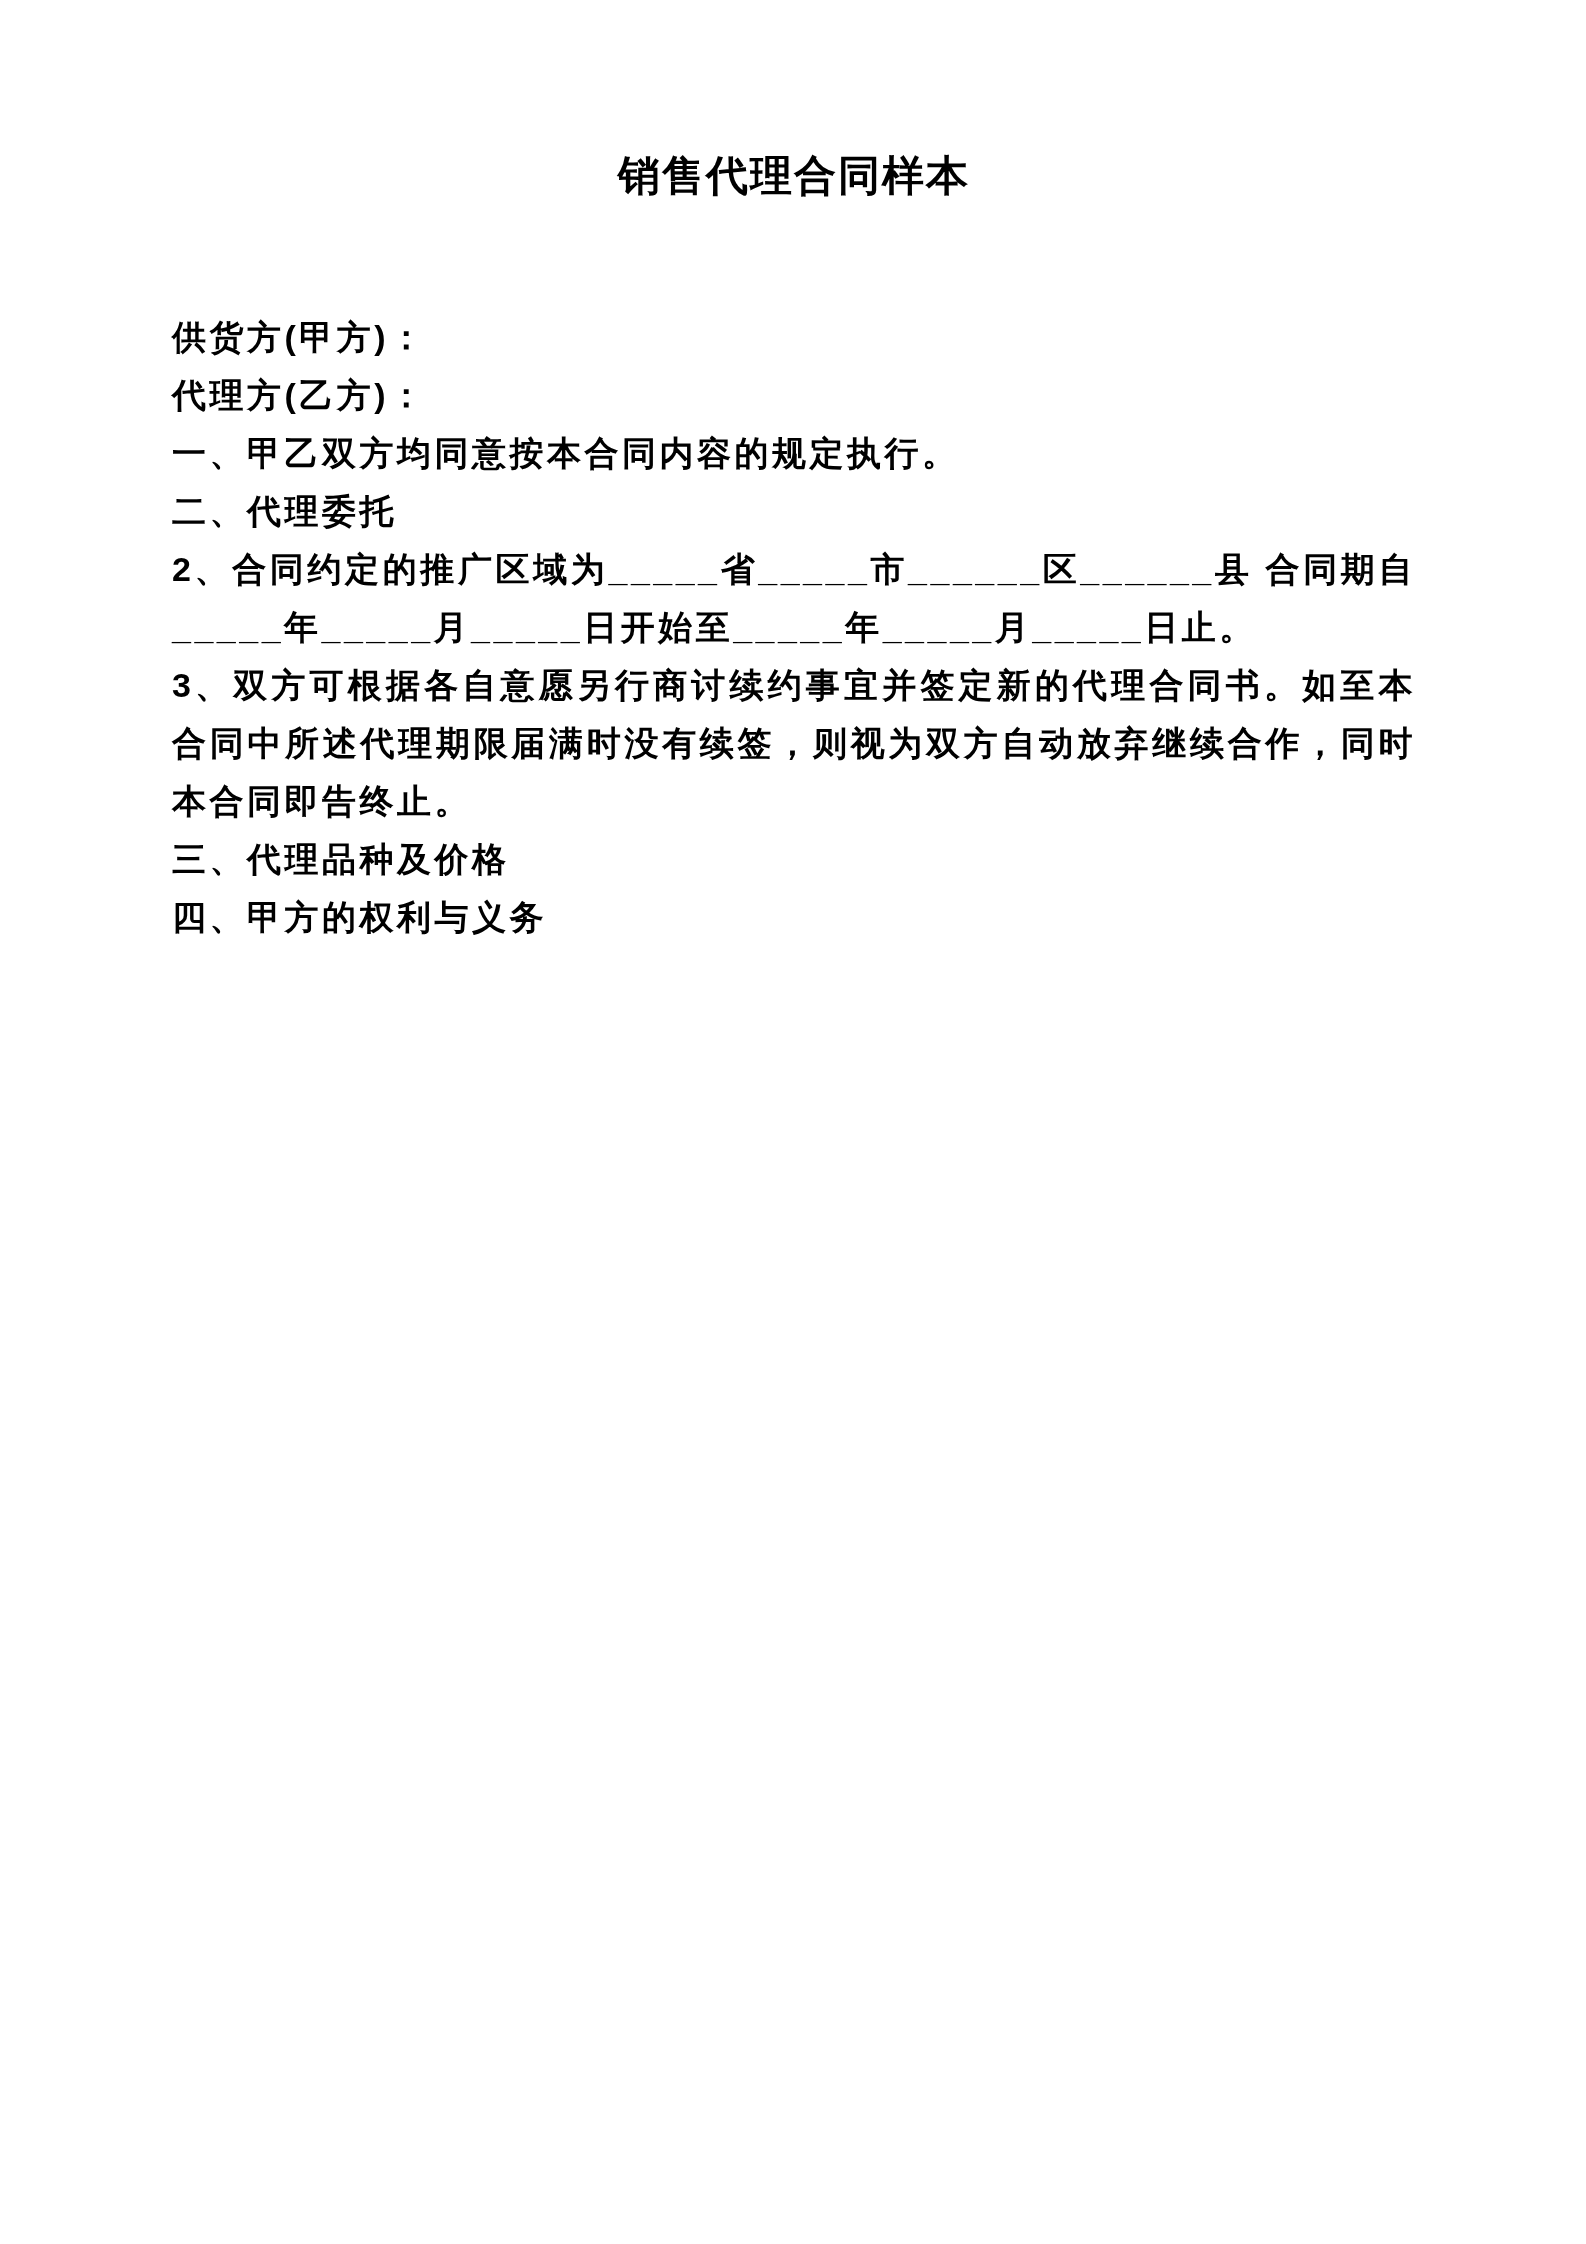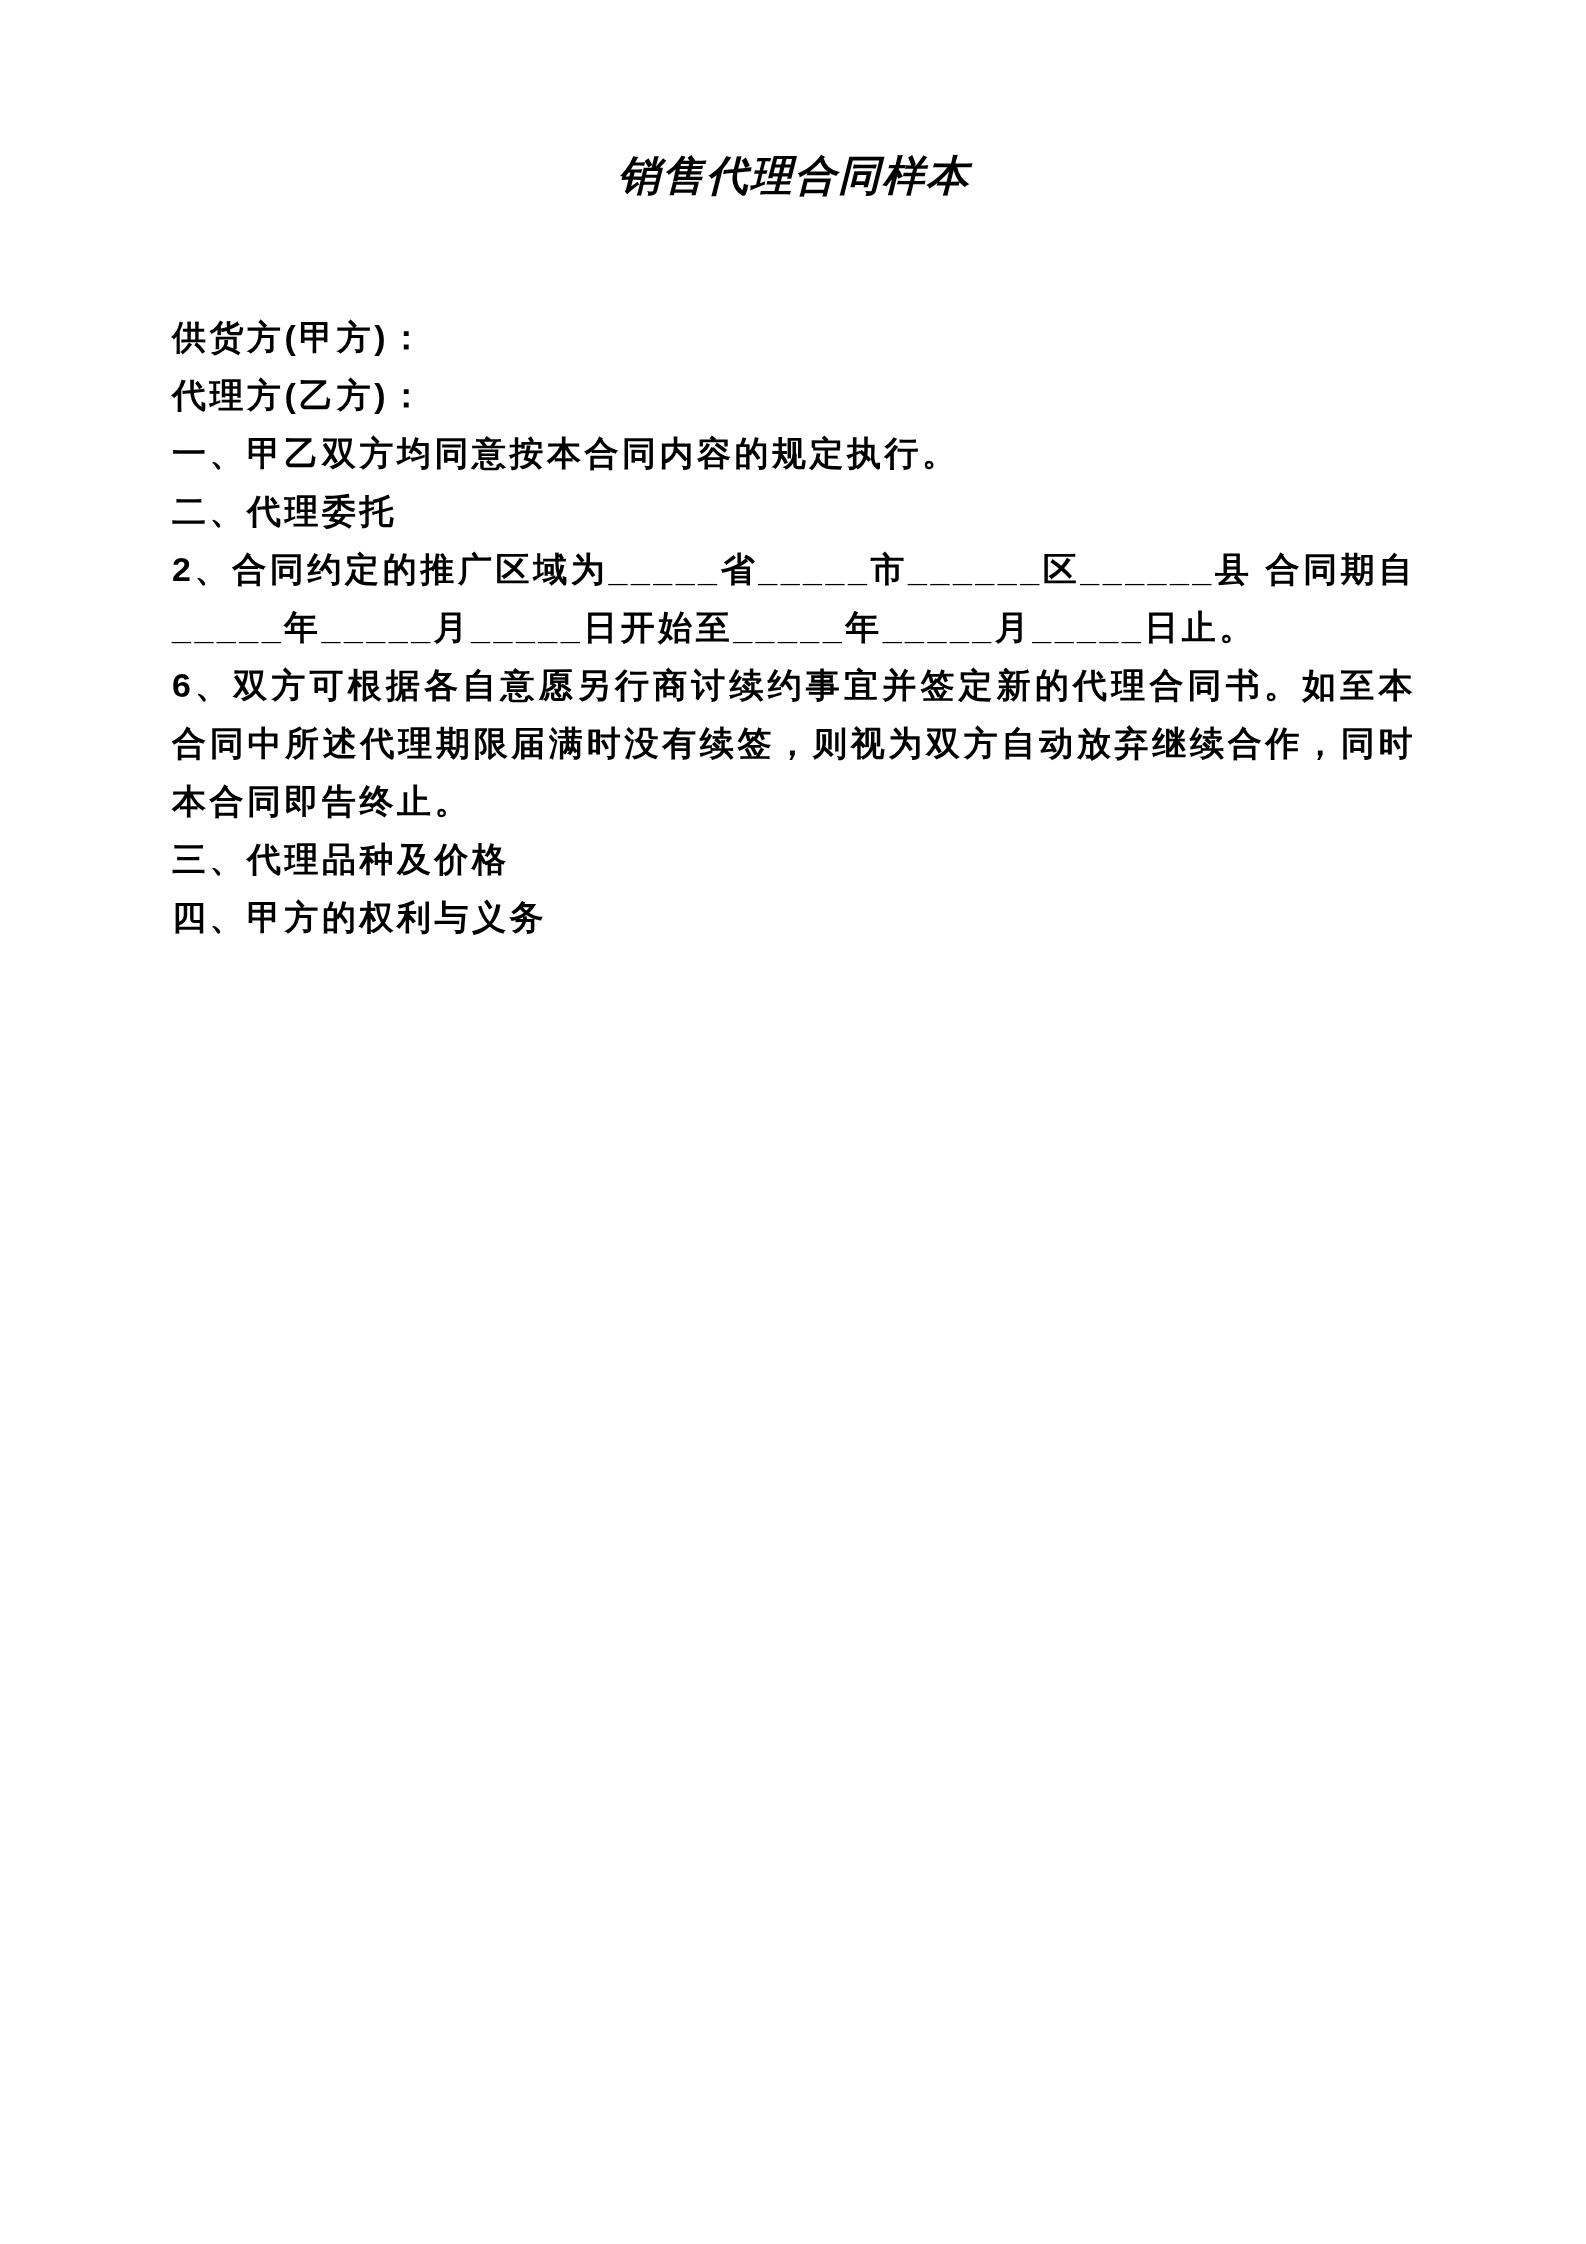--- a/index.html
+++ b/index.html
@@ -22,21 +22,20 @@
     overflow: hidden;
   }
 
   .doc-title {
     font-size: 42px;
     font-weight: 700;
     text-align: center;
     letter-spacing: 2px;
     color: #000000;
     margin-bottom: 104px;
-    font-style: italic;
   }
 
   .doc-body p {
     font-size: 34px;
     font-weight: 700;
     line-height: 58px;
     letter-spacing: 3.5px;
     text-align: justify;
     text-justify: inter-ideograph;
     color: #000000;
@@ -49,18 +48,18 @@
 <div class="page">
 
   <h1 class="doc-title">销售代理合同样本</h1>
 
   <div class="doc-body">
     <p>供货方(甲方)：</p>
     <p>代理方(乙方)：</p>
     <p>一、甲乙双方均同意按本合同内容的规定执行。</p>
     <p>二、代理委托</p>
     <p>2、合同约定的推广区域为_____省_____市______区______县 合同期自_____年_____月_____日开始至_____年_____月_____日止。</p>
-    <p>6、双方可根据各自意愿另行商讨续约事宜并签定新的代理合同书。如至本合同中所述代理期限届满时没有续签，则视为双方自动放弃继续合作，同时本合同即告终止。</p>
+    <p>3、双方可根据各自意愿另行商讨续约事宜并签定新的代理合同书。如至本合同中所述代理期限届满时没有续签，则视为双方自动放弃继续合作，同时本合同即告终止。</p>
     <p>三、代理品种及价格</p>
     <p>四、甲方的权利与义务</p>
   </div>
 
 </div>
 
 </body></html>

